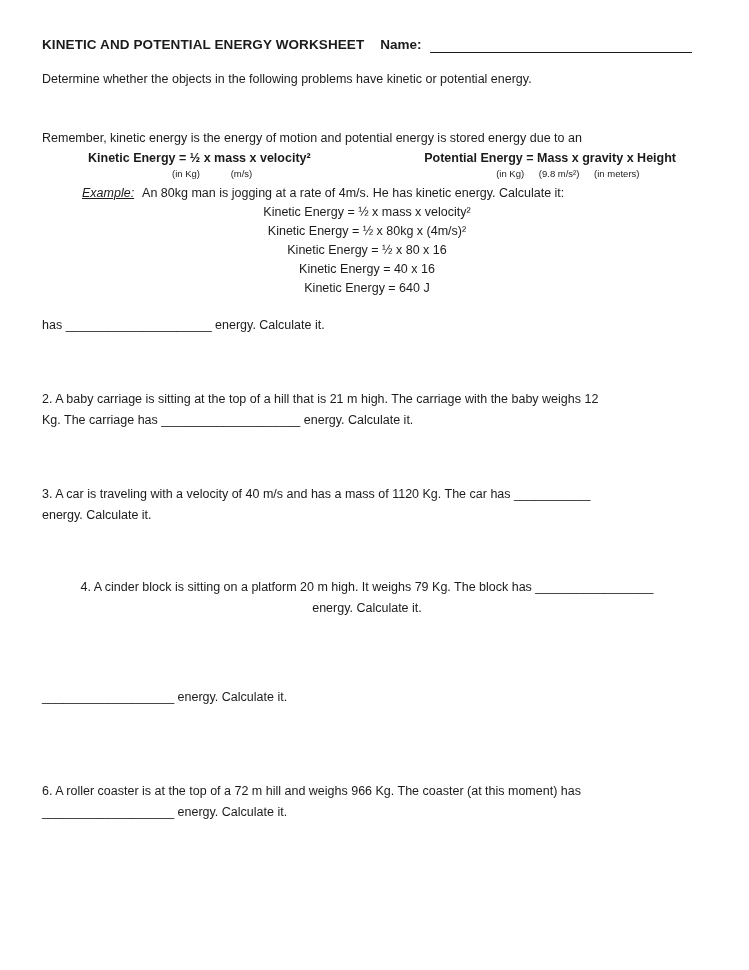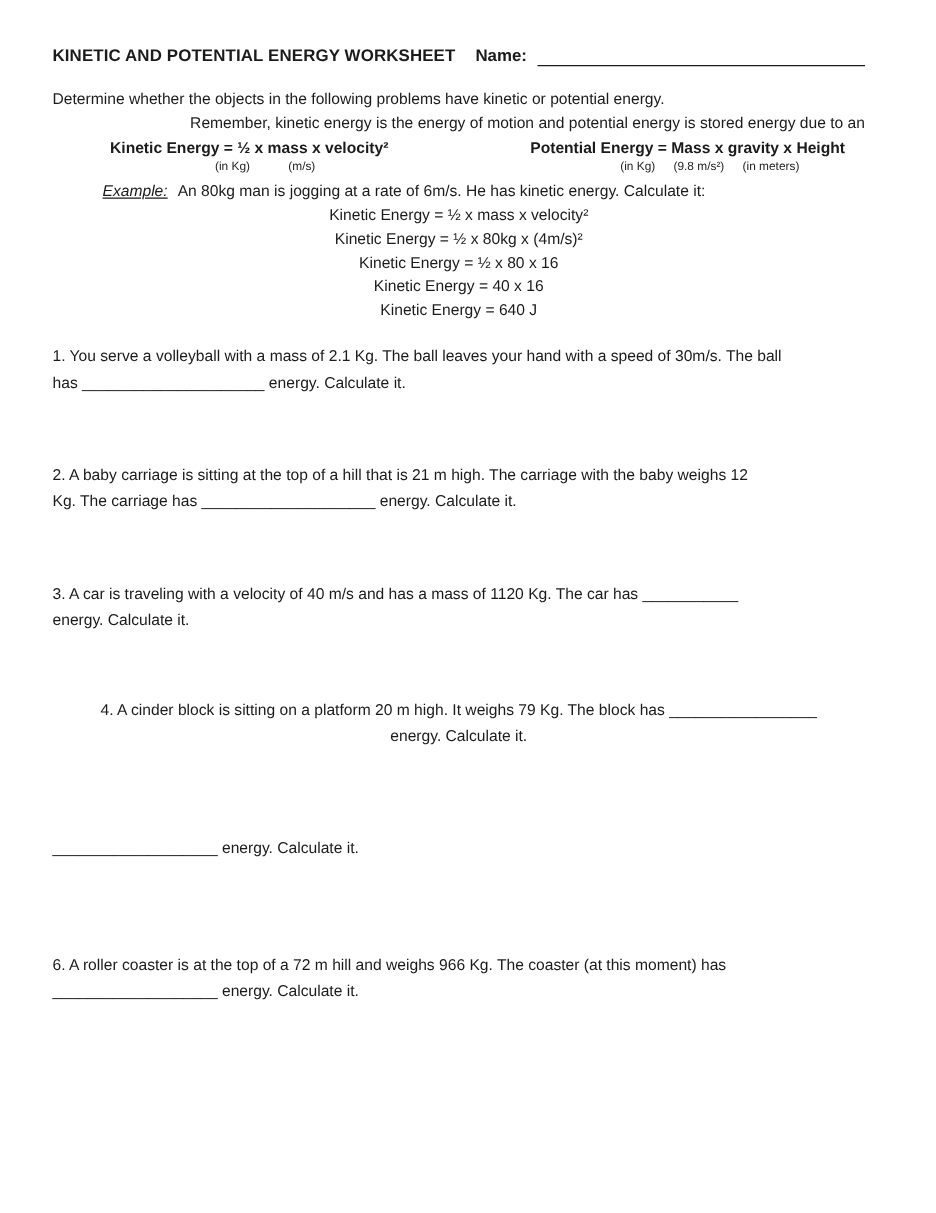--- a/index.html
+++ b/index.html
@@ -36,21 +36,21 @@
     border-bottom: 1.6px solid #1b1b1b;
     height: 12px;
   }
   
   .intro {
     margin-top: 14px;
     font-size: 12.5px;
     line-height: 19px;
   }
   .intro .line { white-space: nowrap; }
-  .intro .centered { text-align: right; }
+  .intro .centered { text-align: left; margin-top: 40px; }
   
   .formula-row {
     margin-top: 2px;
     display: flex;
     justify-content: space-between;
     padding-left: 46px;
     padding-right: 16px;
   }
   .formula .eq {
     font-weight: bold;
@@ -139,33 +139,32 @@
       <div class="units">
         <span>(in Kg)</span>
         <span>(9.8 m/s²)</span>
         <span>(in meters)</span>
       </div>
     </div>
   </div>
 
 
   <div class="example-line">
-    <span class="example-label">Example:</span><span>An 80kg man is jogging at a rate of 6m/s. He has kinetic energy. Calculate it:</span>
+    <span class="example-label">Example:</span><span>An 80kg man is jogging at a rate of 4m/s. He has kinetic energy. Calculate it:</span>
   </div>
 
   <div class="steps">
     <div class="line">Kinetic Energy = ½ x mass x velocity²</div>
     <div class="line">Kinetic Energy = ½ x 80kg x (4m/s)²</div>
     <div class="line">Kinetic Energy = ½ x 80 x 16</div>
     <div class="line">Kinetic Energy = 40 x 16</div>
     <div class="line">Kinetic Energy = 640 J</div>
   </div>
 
   <div class="problem p1">
-    <div class="line">1. You serve a volleyball with a mass of 2.1 Kg. The ball leaves your hand with a speed of 30m/s. The ball</div>
     <div class="line">has _____________________ energy. Calculate it.</div>
   </div>
 
   <div class="problem p2">
     <div class="line">2. A baby carriage is sitting at the top of a hill that is 21 m high. The carriage with the baby weighs 12</div>
     <div class="line">Kg. The carriage has ____________________ energy. Calculate it.</div>
   </div>
 
   <div class="problem p3">
     <div class="line">3. A car is traveling with a velocity of 40 m/s and has a mass of 1120 Kg. The car has ___________</div>

